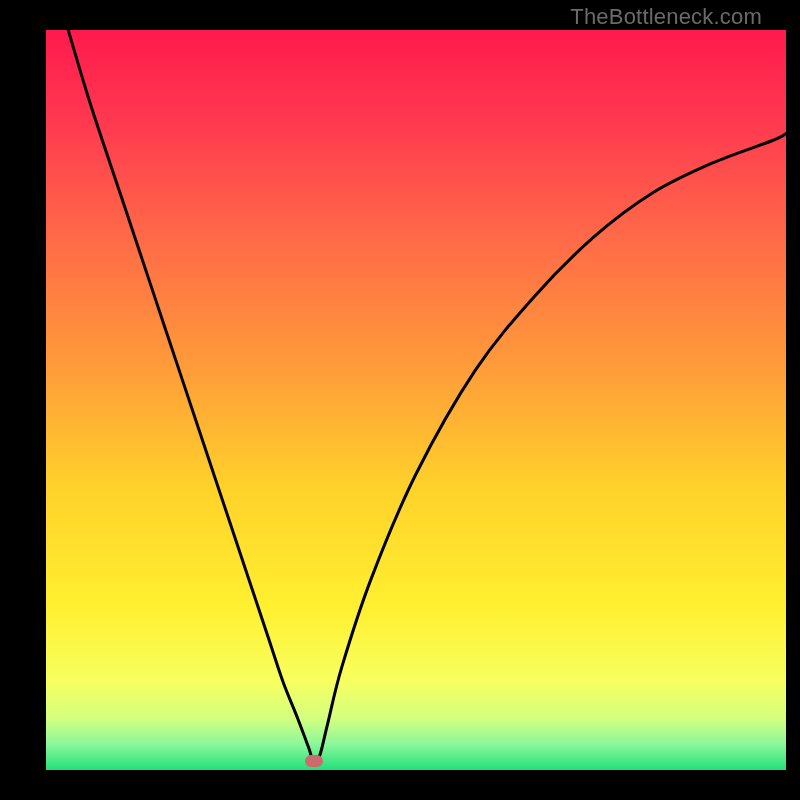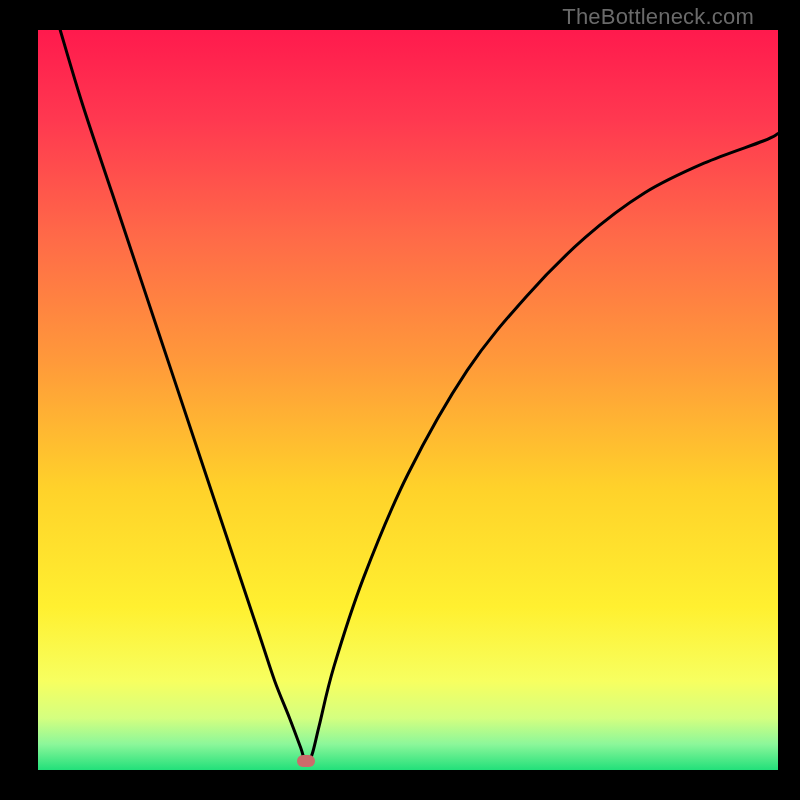--- a/index.html
+++ b/index.html
@@ -6,21 +6,21 @@
     margin: 0;
     padding: 0;
     width: 800px;
     height: 800px;
     background: #000;
     overflow: hidden;
     font-family: Arial, Helvetica, sans-serif;
   }
   .frame {
     position: absolute;
-    left: 8px;
+    left: 16px;
     top: 0;
     width: 756px;
     height: 800px;
     background: #000;
   }
   .plot {
     position: absolute;
     left: 30px;
     top: 30px;
     width: 740px;

